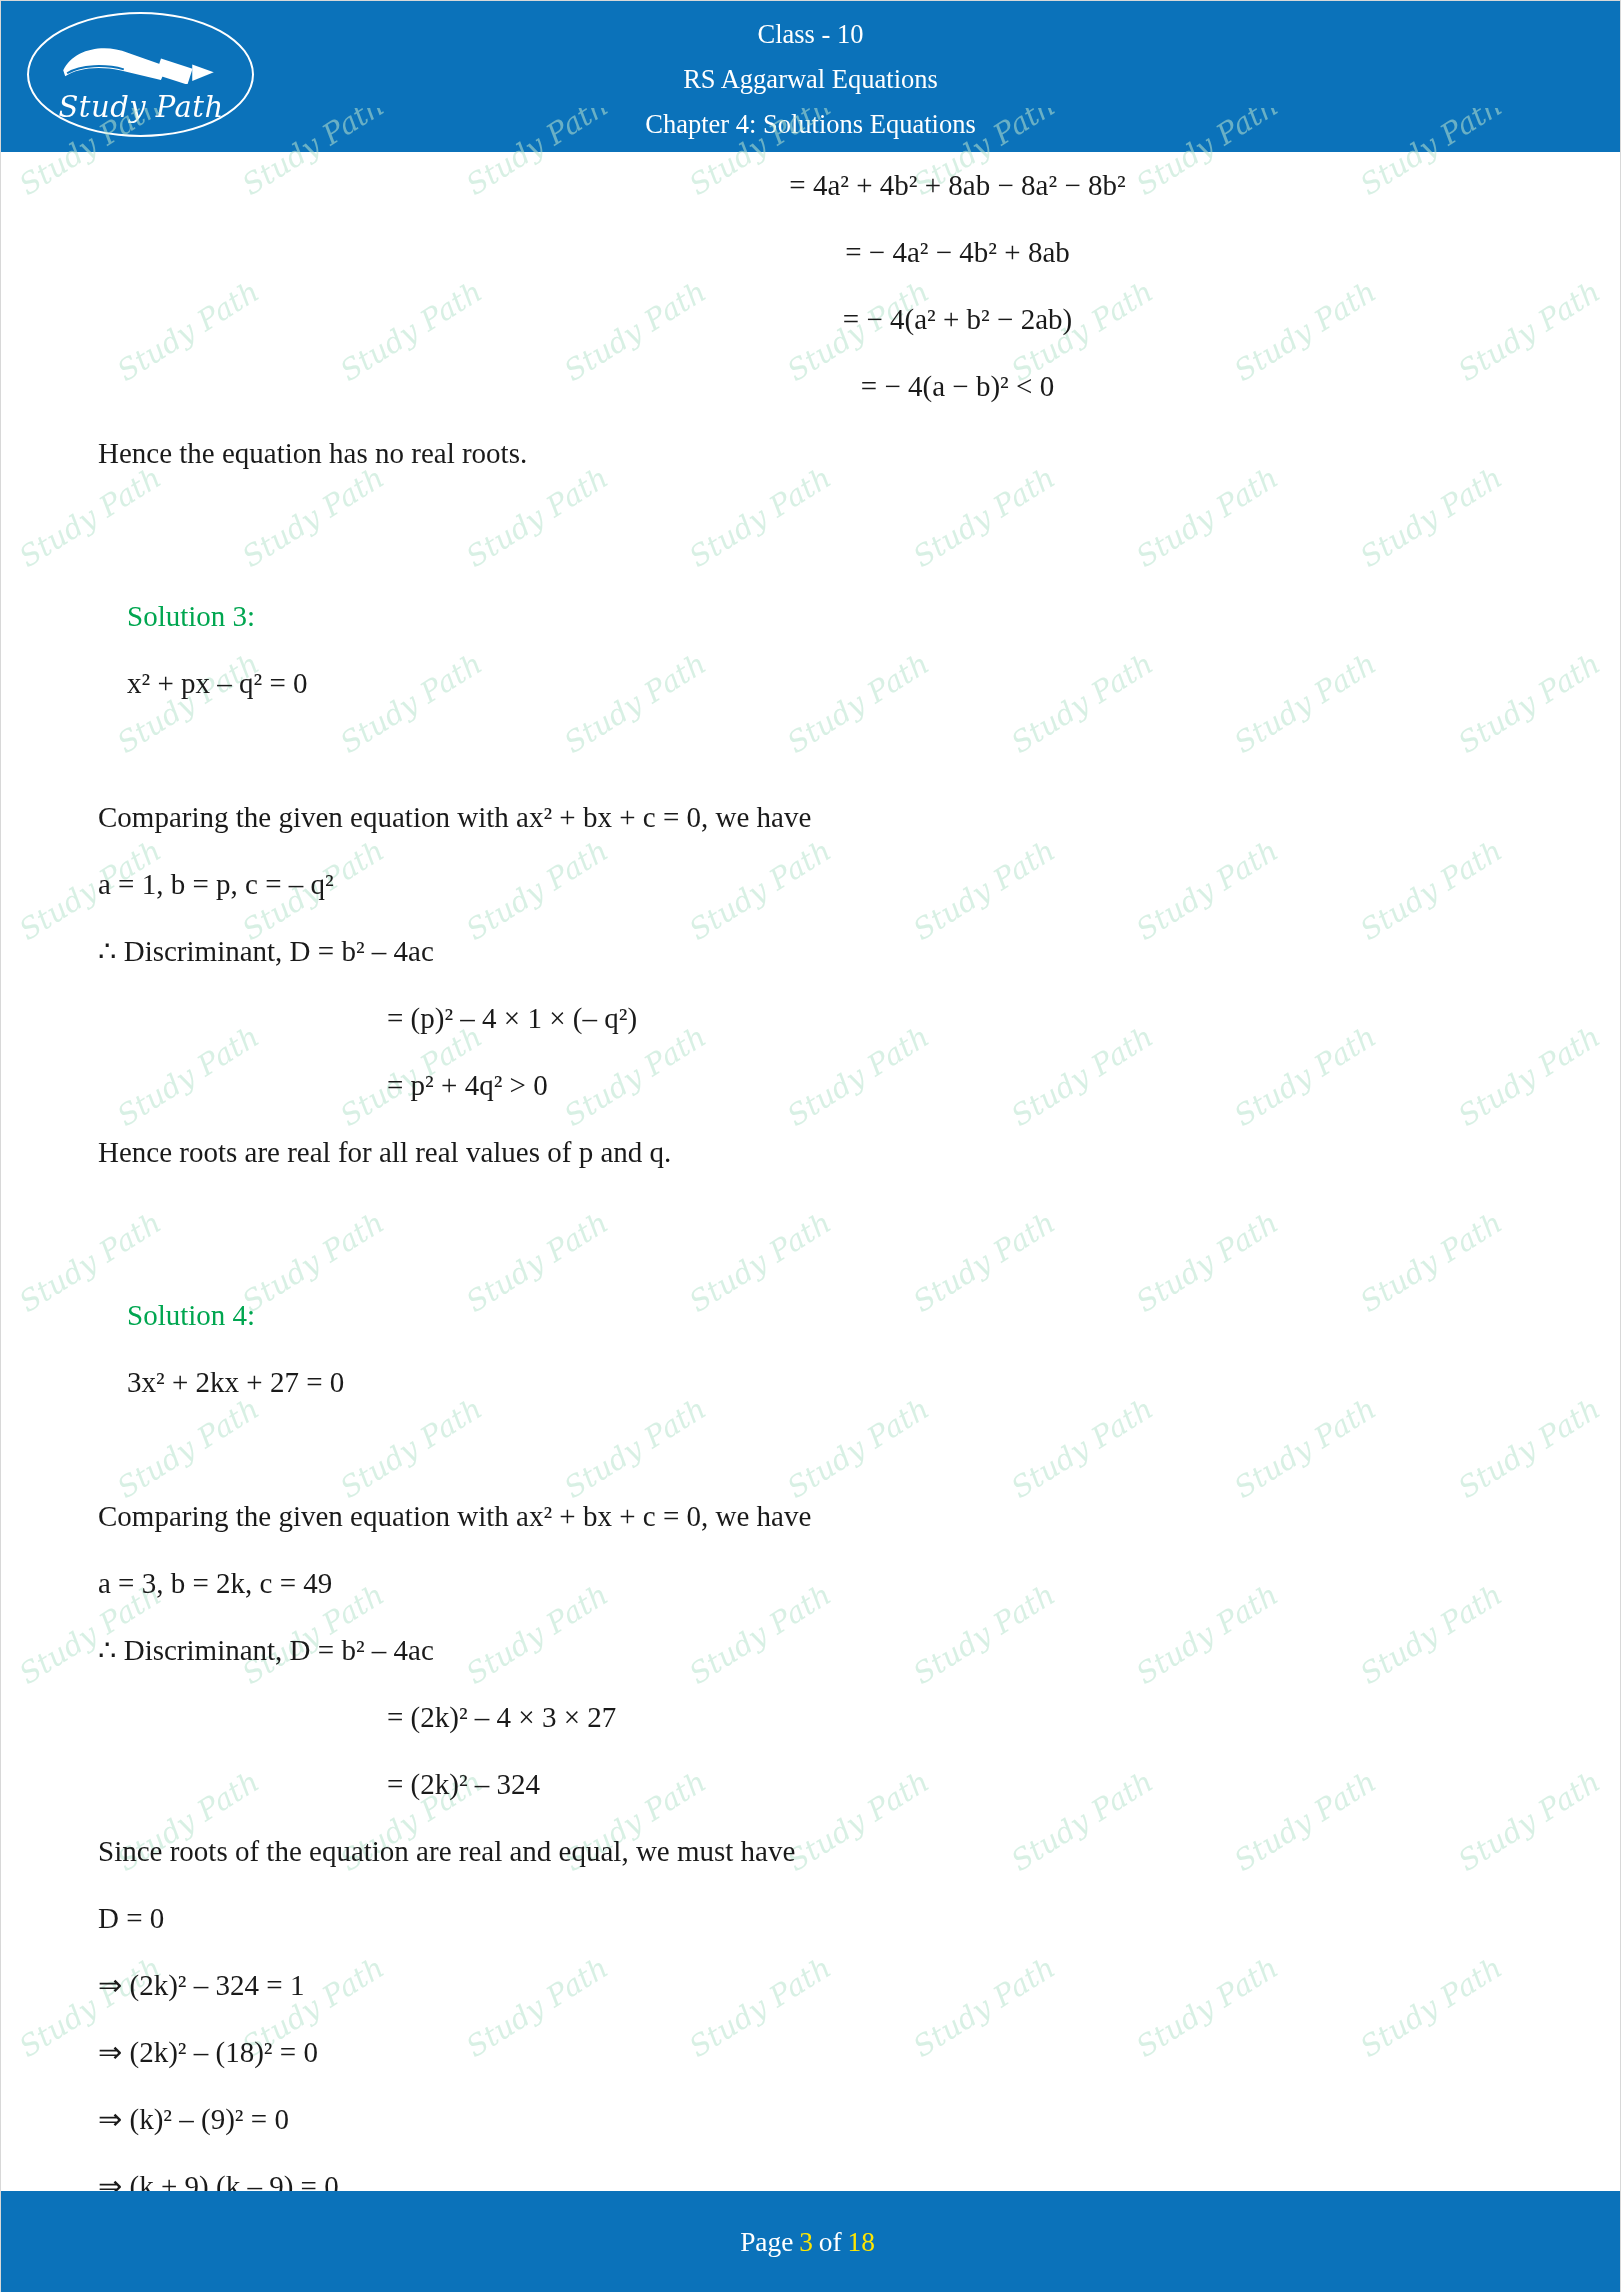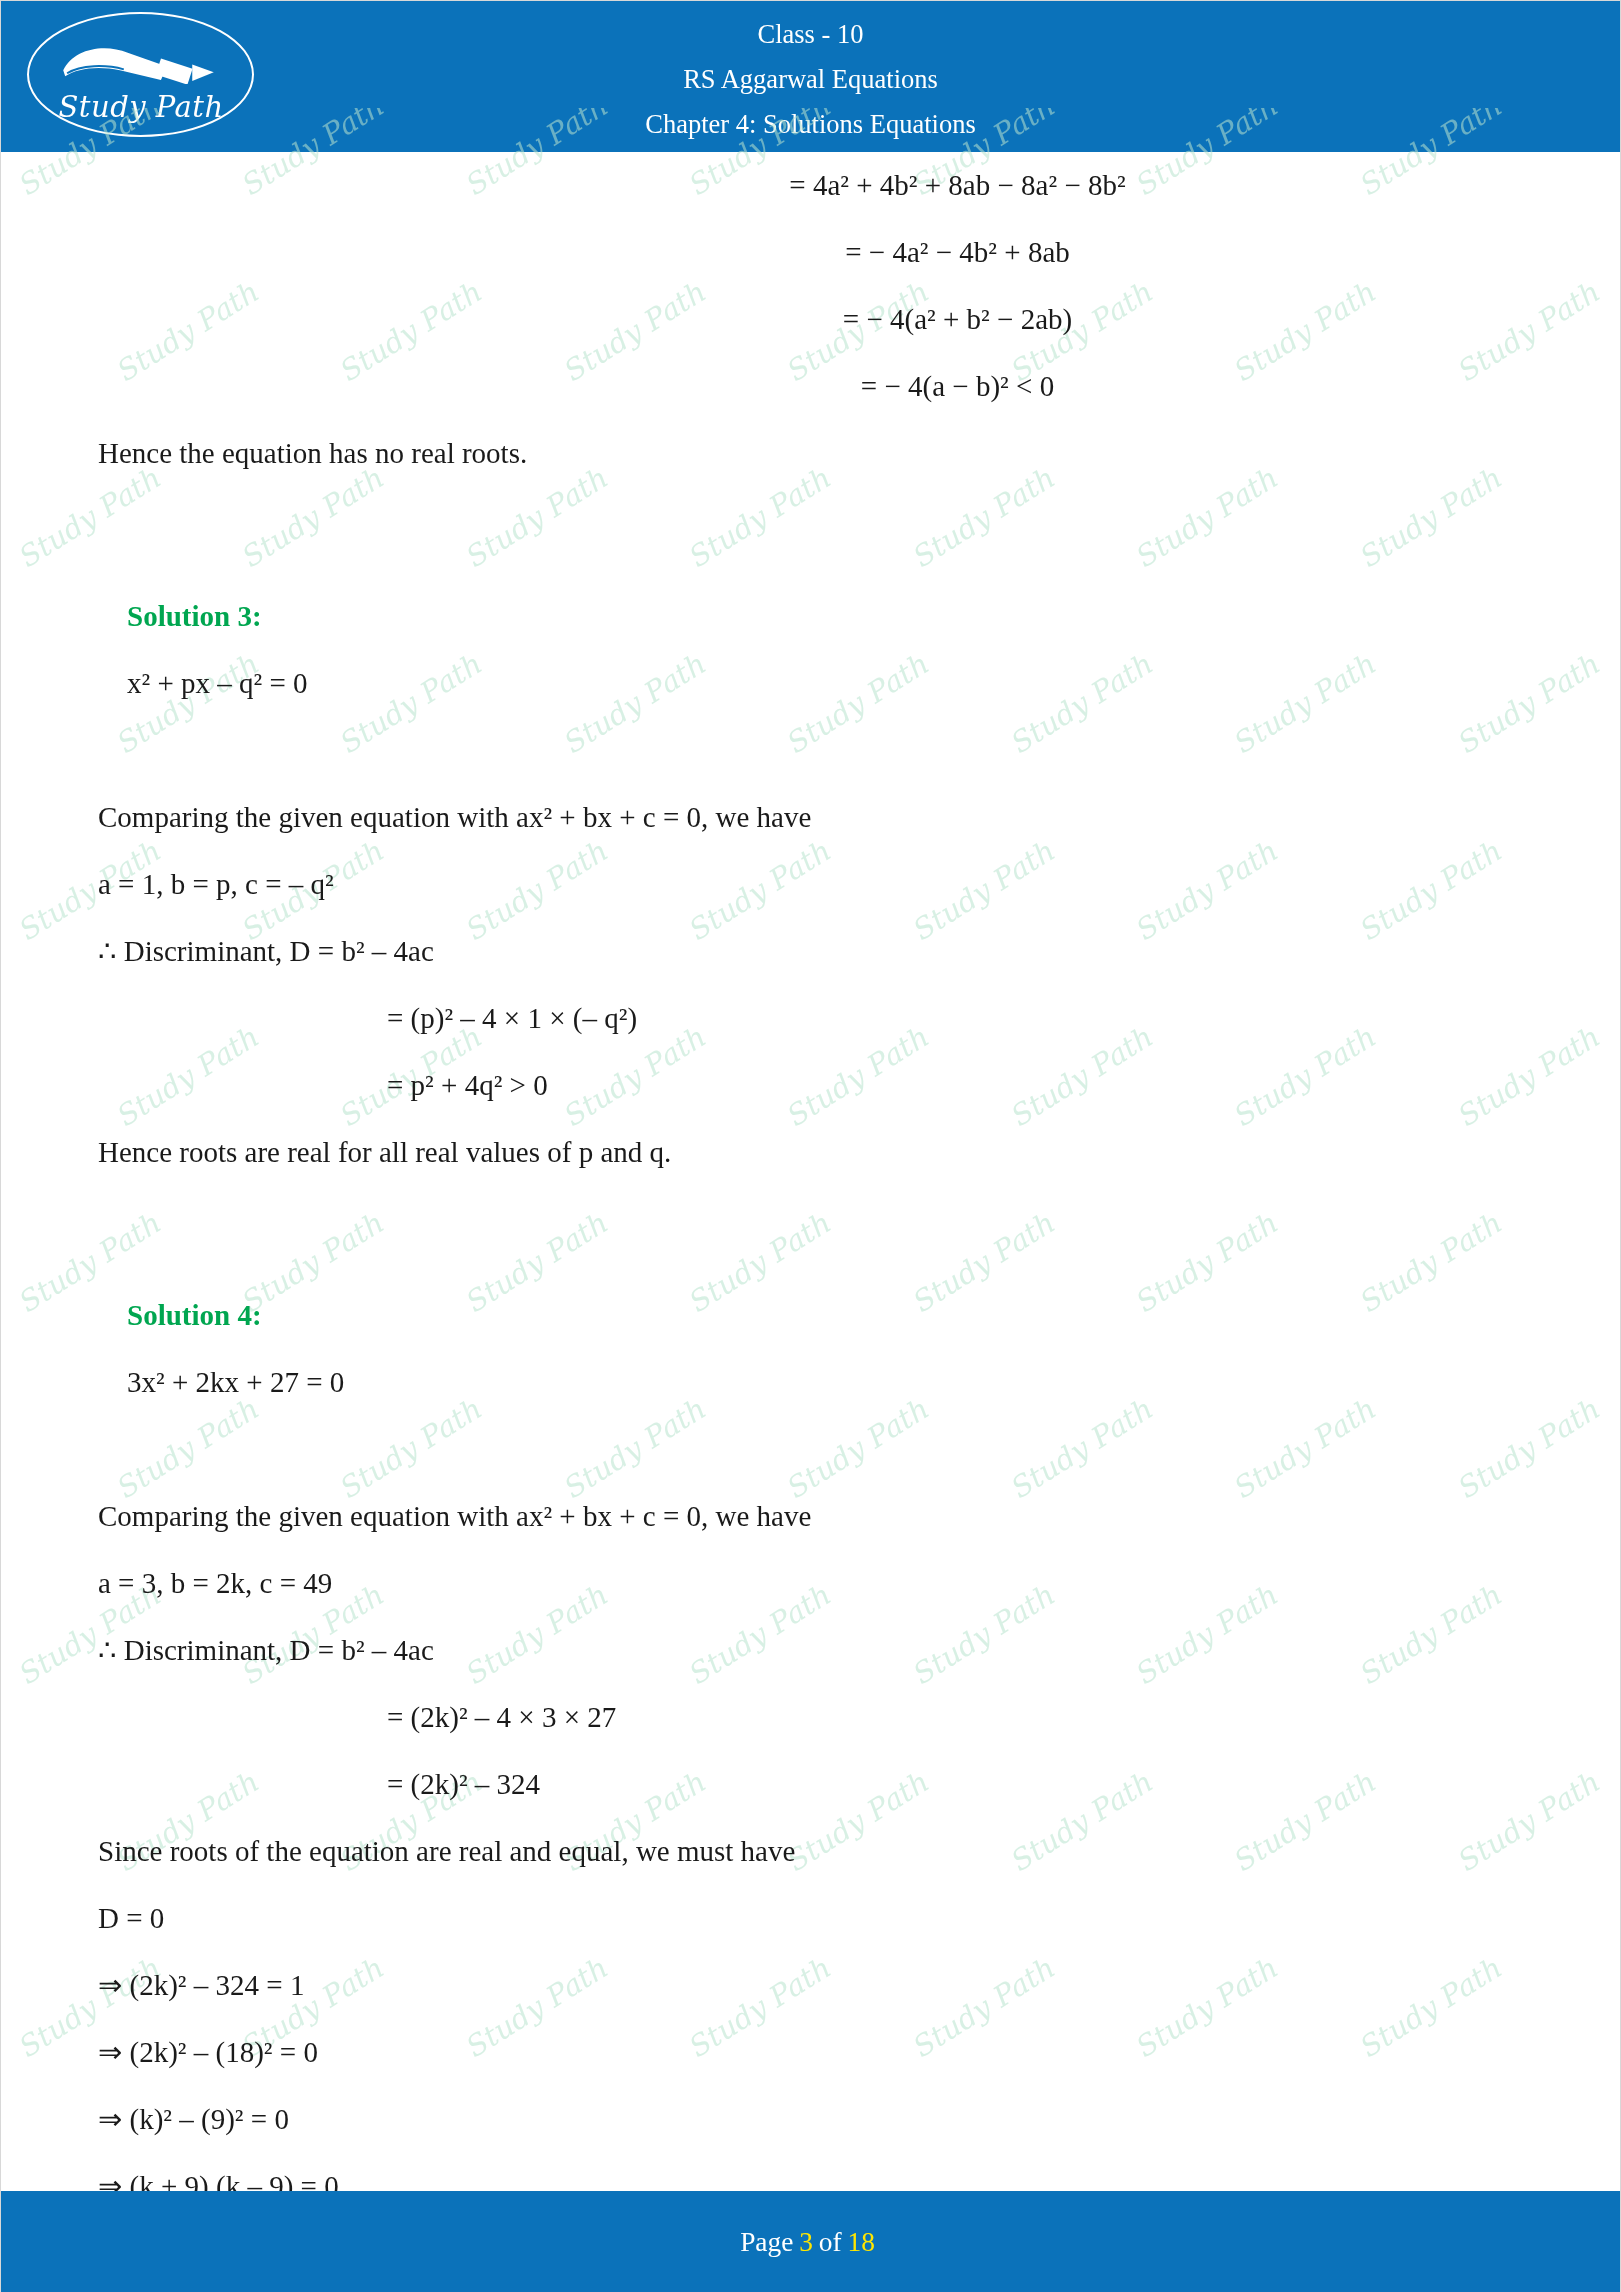--- a/index.html
+++ b/index.html
@@ -91,21 +91,21 @@
     text-align: center;
   }
   .line.ind2 {
     padding-left: 289px;
   }
   .gap {
     height: 29px;
   }
   .sol-label {
     color: #00a650;
-    font-weight: bold;
+    font-weight: normal;
   }
 
   
   .watermarks {
     position: absolute;
     left: 0; top: 108px;
     width: 1621px;
     height: 2078px;
     overflow: hidden;
     z-index: 1;

